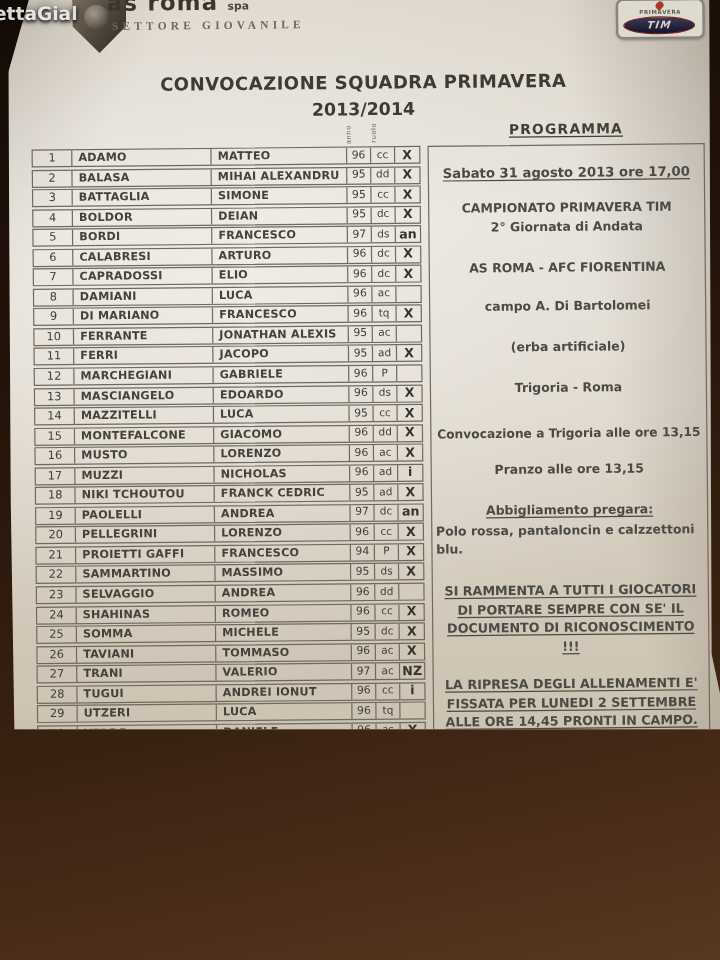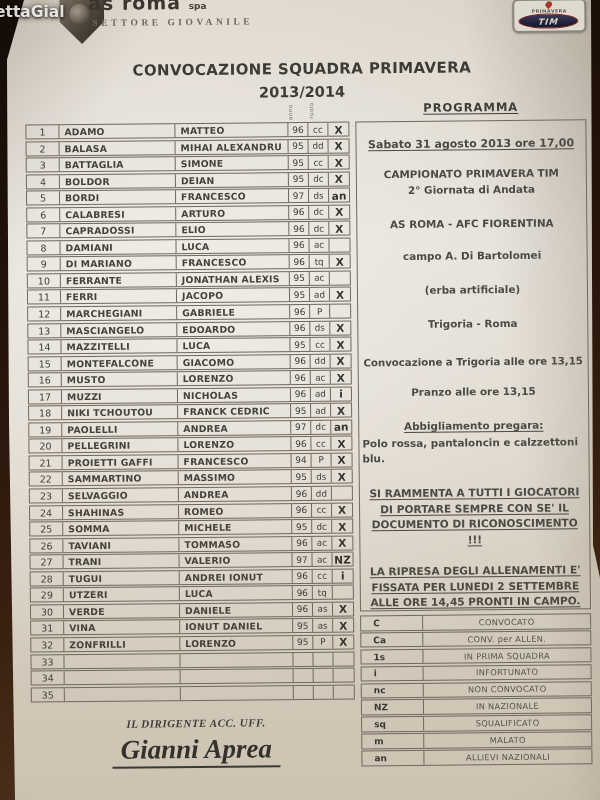--- a/index.html
+++ b/index.html
@@ -1,19 +1,19 @@
 <!DOCTYPE html>
 <html><head>
 <meta charset="utf-8">
 <style>
   html,body{margin:0;padding:0;}
   body{width:600px;height:800px;overflow:hidden;
        background:linear-gradient(168deg,#140c07 0%,#241309 35%,#3a2212 70%,#573720 100%);
        font-family:"DejaVu Sans",sans-serif;}
-  .stage{position:relative;width:600px;height:800px;overflow:hidden;}
+  .stage{position:relative;width:600px;height:608px;overflow:hidden;}
   .paper{position:absolute;inset:0;
      clip-path:polygon(24px 0,591px 0,593px 545px,600px 578px,600px 800px,15px 800px,9px 420px,7px 60px);
      background:
        radial-gradient(ellipse 130% 85% at 32% 38%, rgba(255,255,255,0.45), rgba(255,255,255,0) 62%),
        linear-gradient(118deg, rgba(60,45,28,0.22) 0%, rgba(60,45,28,0) 16%),
        linear-gradient(262deg, rgba(60,45,28,0.25) 0%, rgba(60,45,28,0) 20%),
        linear-gradient(180deg,#dcd5c9 0%,#e4dfd6 30%,#ded7cb 55%,#d2c9ba 80%,#cdc3b2 100%);}
   .vignette{position:absolute;inset:0;pointer-events:none;
      background:radial-gradient(ellipse 120% 105% at 45% 45%, rgba(0,0,0,0) 60%, rgba(0,0,0,0.16) 100%);}
   .content{position:absolute;inset:0;transform:rotate(-0.55deg);color:#44423e;}

